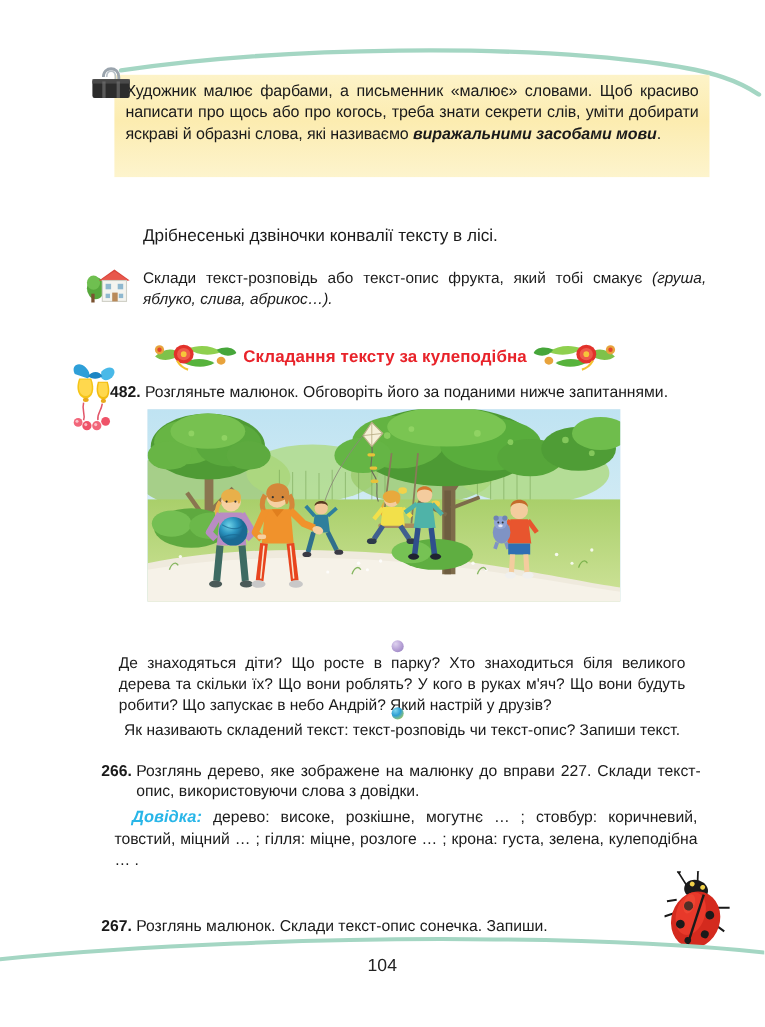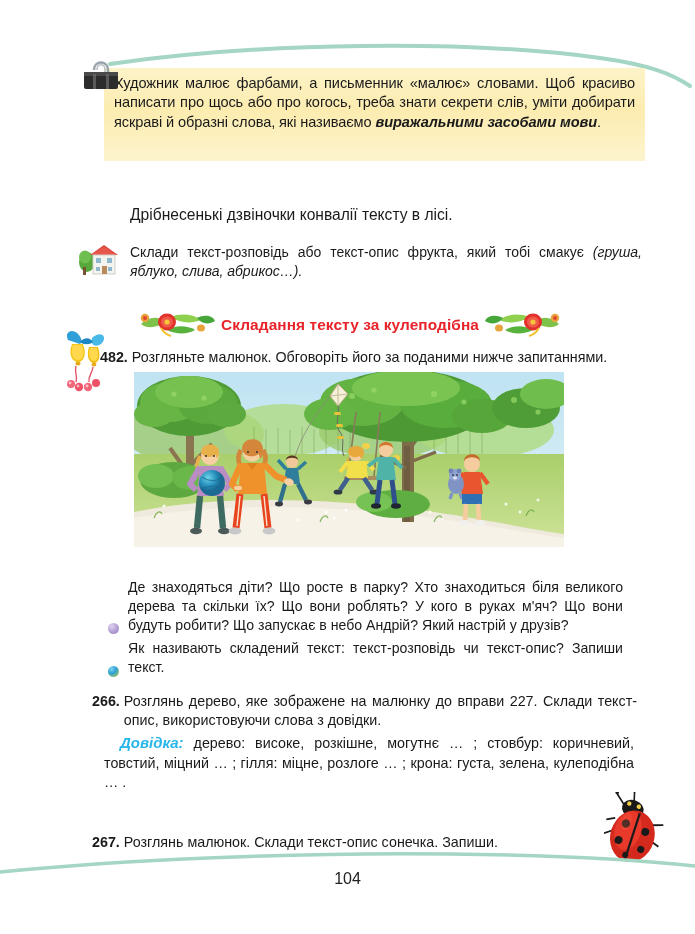--- a/index.html
+++ b/index.html
@@ -76,21 +76,21 @@
   .bells-icon{position:absolute;left:62px;top:326px;width:52px;height:66px;}
 
   
   .illus{
     position:absolute;left:134px;top:372px;width:430px;height:175px;
     overflow:hidden;background:#cfe6f2;
   }
 
   
   .bul{
-    position:absolute;display:flex;align-items:flex-end;
+    position:absolute;display:flex;align-items:center;flex-direction:column;
   }
   .bul .dot{
     flex:0 0 auto;width:11px;height:11px;border-radius:50%;
     margin:4px 9px 0 0;
   }
   .dot-lilac{background:radial-gradient(circle at 34% 30%,#ded2ef 0%,#b9a4d8 48%,#8e78b8 100%);}
   .dot-teal{background:radial-gradient(circle at 32% 26%,#7fd6ee 0%,#2f9fd4 42%,#cfd93a 100%);}
   .bul .btxt{
     flex:1 1 auto;font-size:14.1px;line-height:18.8px;
     text-align:justify;text-align-last:left;

